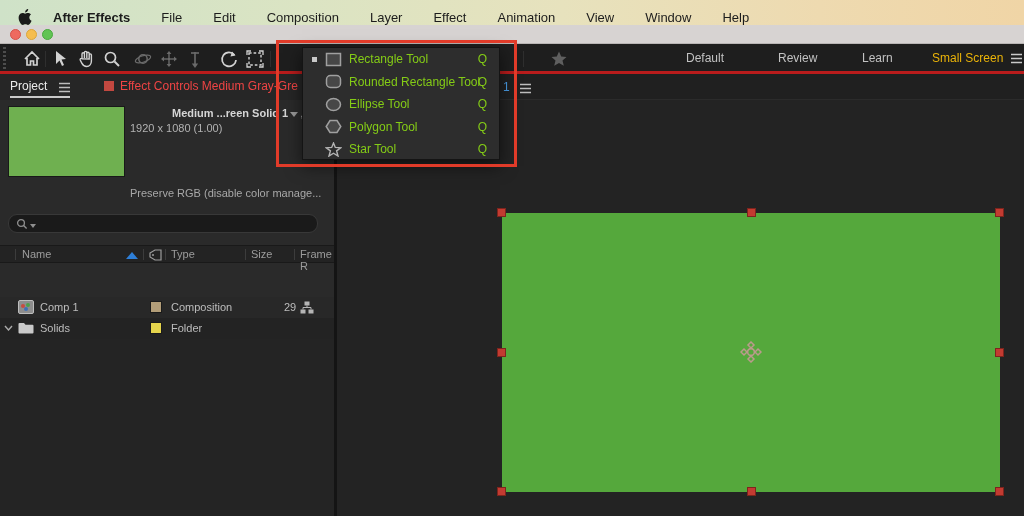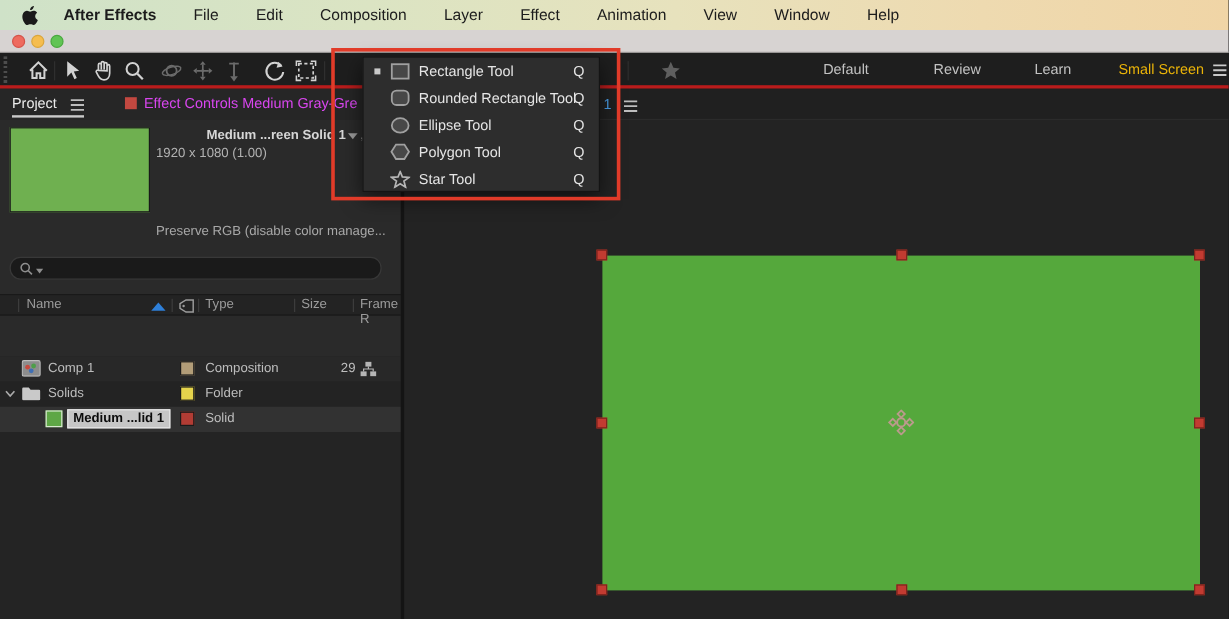--- a/index.html
+++ b/index.html
@@ -6,21 +6,21 @@
   html,body { background:#111; }
   #app {
     position:relative; width:1024px; height:516px; overflow:hidden;
     font-family:"Liberation Sans", sans-serif; -webkit-font-smoothing:antialiased;
     background:#232323;
   }
   
   .menubar {
     position:absolute; left:0; top:0; width:1024px; height:25px;
     background:linear-gradient(90deg,#cfe2c8 0%,#dbe4c3 30%,#e7e2bd 55%,#eedab0 80%,#f0d5a6 100%);
-    display:flex; align-items:center; gap:31px; padding-left:18px;
+    display:flex; align-items:flex-end; gap:31px; padding-left:18px;
     font-size:13px; color:#1c1c1c;
   }
   .menubar .appname { font-weight:bold; }
   .apple-logo { width:14px; height:16px; margin-right:-10px; }
   
   .titlebar {
     position:absolute; left:0; top:25px; width:1024px; height:19px;
     background:#d7d3d2; border-bottom:1px solid #b9b5b4;
   }
   .tl { position:absolute; top:4px; width:11px; height:11px; border-radius:50%; }
@@ -63,21 +63,21 @@
   .workspace.active { color:#eab308; }
   .hamb { display:inline-block; }
   
   .main { position:absolute; left:0; top:74px; width:1024px; height:442px; }
   
   .project-panel { position:absolute; left:0; top:0; width:334px; height:442px; background:#2a2a2a; }
   .ppanel-tabs { position:absolute; left:0; top:0; width:334px; height:26px; background:#262626; }
   .tab-project { position:absolute; left:10px; top:5px; font-size:12px; color:#ececec; }
   .tab-project-underline { position:absolute; left:10px; top:22px; width:60px; height:2px; background:#c9c9c9; }
   .ppanel-menu-icon { position:absolute; left:58px; top:7px; }
-  .tab-fx { position:absolute; left:104px; top:5px; width:228px; font-size:12px; color:#d946ef; white-space:nowrap; overflow:hidden; display:flex; align-items:center; gap:6px; }
+  .tab-fx { position:absolute; left:104px; top:5px; width:228px; font-size:12px; color:#ef4444; white-space:nowrap; overflow:hidden; display:flex; align-items:center; gap:6px; }
   .fx-swatch { width:10px; height:10px; background:#c24840; flex:0 0 auto; }
   .solid-thumb { position:absolute; left:8px; top:32px; width:117px; height:71px; background:#6fb050; border:1px solid #191919; }
   .preview-title { position:absolute; left:130px; top:33px; width:176px; font-size:11px; font-weight:bold; color:#d6d6d6; white-space:nowrap; overflow:hidden;margin-left:42px; }
   .preview-title .suffix { font-weight:normal; color:#b5b5b5; }
   .caret-down { display:inline-block; width:0; height:0; border-left:4px solid transparent; border-right:4px solid transparent; border-top:5px solid #9a9a9a; margin:0 2px; }
   .preview-dims { position:absolute; left:130px; top:48px; font-size:11px; color:#b2b2b2; }
   .color-note { position:absolute; left:130px; top:113px; width:200px; font-size:11px; color:#a8a8a8; white-space:nowrap; overflow:hidden; }
   .search-box {
     position:absolute; left:8px; top:140px; width:310px; height:19px;
     background:#1a1a1a; border:1px solid #383838; border-radius:9px;
@@ -111,21 +111,21 @@
   .comp-menu-icon { position:absolute; left:182px; top:8px; }
   .solid-layer { position:absolute; left:165px; top:139px; width:498px; height:279px; background:#55a83c; }
   .handle { position:absolute; width:9px; height:9px; background:#c23b31; border:1px solid #7e241d; }
   .anchor { position:absolute; left:238px; top:128px; }
   
   .tool-menu {
     position:absolute; left:302px; top:47px; width:198px; height:113px;
     background:#2d2d2d; border:1px solid #141414; box-shadow:0 6px 16px rgba(0,0,0,.55);
     z-index:60;
   }
-  .tool-item { position:relative; height:22.5px; display:flex; align-items:center; font-size:12px; color:#e5e5e5; }
+  .tool-item { position:relative; height:22.5px; display:flex; align-items:center; font-size:12px; color:#84cc16; }
   .tool-item .marker { position:absolute; left:9px; width:5px; height:5px; background:#c9c9c9; }
   .tool-item .ticon { position:absolute; left:22px; width:17px; height:15px; }
   .tool-item .tlabel { position:absolute; left:46px; white-space:nowrap; }
   .tool-item .tshort { position:absolute; right:12px; }
   
   .annotation {
     position:absolute; left:276px; top:40px; width:241px; height:127px;
     border:3px solid #e13b29; z-index:70; pointer-events:none;
   }
   svg { display:block; }
@@ -293,26 +293,20 @@
             <path d="M1 1 L4.5 5 L8 1" fill="none" stroke="#aaaaaa" stroke-width="1.4"></path>
           </svg>
           <svg class="cell" style="left:18px; top:4px" width="16" height="12" viewBox="0 0 16 12">
             <path d="M0.5 2 a1 1 0 0 1 1-1 H6 l1.5 1.8 H14.5 a1 1 0 0 1 1 1 V10.5 a1 1 0 0 1 -1 1 H1.5 a1 1 0 0 1 -1-1 Z" fill="#c9c9c9"></path>
           </svg>
           <span class="cell" style="left:40px">Solids</span>
           <span class="swatch" style="background:#e5d44c"></span>
           <span class="cell" style="left:171px">Folder</span>
         </div>
 
-        <div class="prow row2">
-          <span class="swatch" style="left:38px; width:14px; height:14px; top:3px; background:#5ea746; border-color:#d8e8d0"></span>
-          <span class="name-chip">Medium ...lid 1</span>
-          <span class="swatch" style="background:#b23c34"></span>
-          <span class="cell" style="left:171px">Solid</span>
-        </div>
       </div>
     </div>
 
     <div class="vdivider"></div>
 
     <div class="comp-panel">
       <div class="comp-tabbar">
         <span class="comp-tab-num">1</span>
         <svg class="comp-menu-icon" style="position:absolute" width="13" height="13" viewBox="0 0 13 13">
           <path d="M1 2.5 H12 M1 6.5 H12 M1 10.5 H12" stroke="#bdbdbd" stroke-width="1.5"></path>

